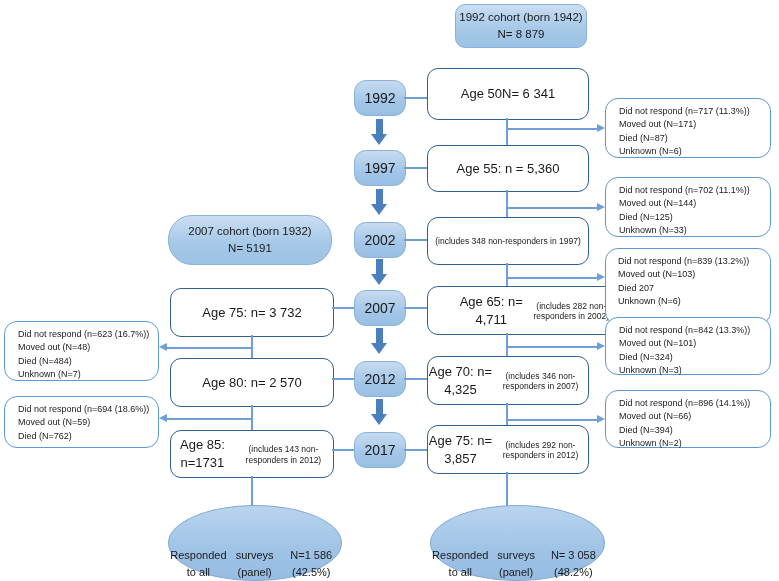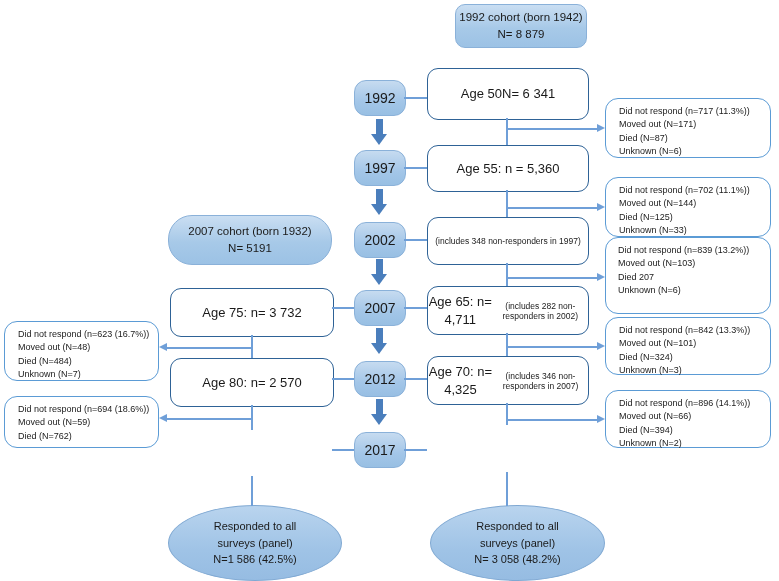--- a/index.html
+++ b/index.html
@@ -25,21 +25,21 @@
     text-align:center;font-size:13px;line-height:1.35;
   }
   .box-white .note{font-size:8.5px;line-height:1.2;margin-top:1px;}
   .box-note{
     position:absolute;background:#ffffff;border:1.4px solid #5b9bd5;border-radius:13px;
     font-size:9px;line-height:1.48;padding:6px 4px 4px 13px;box-sizing:border-box;
   }
   .ellipse{
     position:absolute;background:linear-gradient(180deg,#b9d4ee 0%,#9fc3e6 60%,#96bce2 100%);
     border:1.4px solid #7fa8d2;border-radius:50%;
-    display:flex;flex-direction:column;align-items:center;justify-content:center;
+    display:flex;flex-direction:row;align-items:flex-end;justify-content:center;
     text-align:center;font-size:11px;line-height:1.5;
   }
   .hline{position:absolute;height:1.5px;background:#6f9fd8;}
   .vline{position:absolute;width:1.5px;background:#6f9fd8;}
   .arrow-right{position:absolute;width:0;height:0;
     border-top:4.5px solid transparent;border-bottom:4.5px solid transparent;
     border-left:8px solid #6f9fd8;}
   .arrow-left{position:absolute;width:0;height:0;
     border-top:4.5px solid transparent;border-bottom:4.5px solid transparent;
     border-right:8px solid #6f9fd8;}
@@ -105,49 +105,57 @@
   <div class="box-white" style="left:427px;top:68px;width:160px;height:50px;">
     <div>Age 50</div>
     <div>N= 6 341</div>
   </div>
   <div class="box-white" style="left:427px;top:145px;width:160px;height:45px;">
     <div>Age 55: n = 5,360</div>
   </div>
   <div class="box-white" style="left:427px;top:217px;width:160px;height:46px;">
     <div class="note">(includes 348 non-responders in 1997)</div>
   </div>
-  <div class="box-white" style="left:427px;top:286px;width:160px;height:47px;">
+  <div class="box-white" style="left:427px;top:286px;width:160px;height:47px;padding-left:31px;">
     <div>Age 65: n= 4,711</div>
     <div class="note">(includes 282 non-responders in 2002)</div>
   </div>
   <div class="box-white" style="left:427px;top:356px;width:160px;height:47px;">
     <div>Age 70: n= 4,325</div>
     <div class="note">(includes 346 non-responders in 2007)</div>
   </div>
+  <div class="box-white" style="left:427px;top:425px;width:160px;height:47px;">
+    <div>Age 75: n= 3,857</div>
+    <div class="note">(includes 292 non-responders in 2012)</div>
+  </div>
 
   <div class="box-white" style="left:170px;top:288px;width:162px;height:47px;">
     <div>Age 75: n= 3 732</div>
   </div>
   <div class="box-white" style="left:170px;top:358px;width:162px;height:47px;text-align:right;">
     <div>Age 80: n= 2 570</div>
+  </div>
+  <div class="box-white" style="left:170px;top:430px;width:162px;height:46px;">
+    <div>Age 85: n=1731</div>
+    <div class="note">(includes 143 non-responders in 2012)</div>
   </div>
 
   <div class="box-note" style="left:605px;top:98px;width:166px;height:60px;">
     <div>Did not respond (n=717 (11.3%))</div>
     <div>Moved out (N=171)</div>
     <div>Died (N=87)</div>
     <div>Unknown (N=6)</div>
   </div>
   <div class="box-note" style="left:605px;top:177px;width:166px;height:60px;">
     <div>Did not respond (n=702 (11.1%))</div>
     <div>Moved out (N=144)</div>
     <div>Died (N=125)</div>
     <div>Unknown (N=33)</div>
   </div>
-  <div class="box-note" style="left:605px;top:237px;width:166px;height:77px;padding-left:12px;">
+  <div class="box-note" style="left:605px;top:248px;width:166px;height:77px;padding-left:12px;">
     <div>Did not respond (n=839 (13.2%))</div>
     <div>Moved out (N=103)</div>
     <div>Died 207</div>
     <div>Unknown (N=6)</div>
   </div>
   <div class="box-note" style="left:605px;top:317px;width:166px;height:58px;">
     <div>Did not respond (n=842 (13.3%))</div>
     <div>Moved out (N=101)</div>
     <div>Died (N=324)</div>
     <div>Unknown (N=3)</div>

